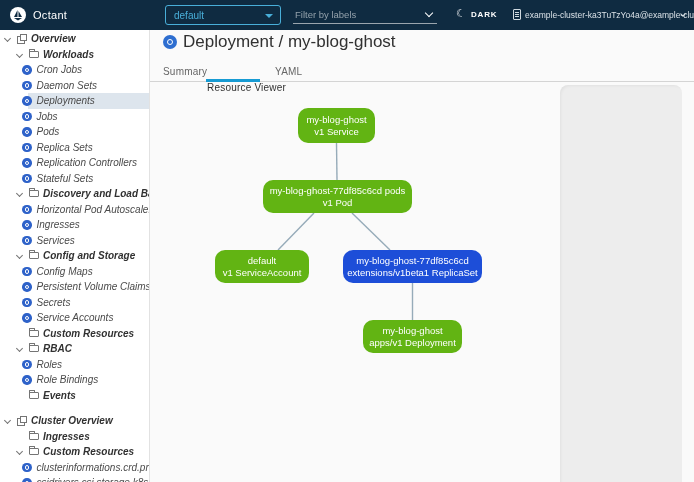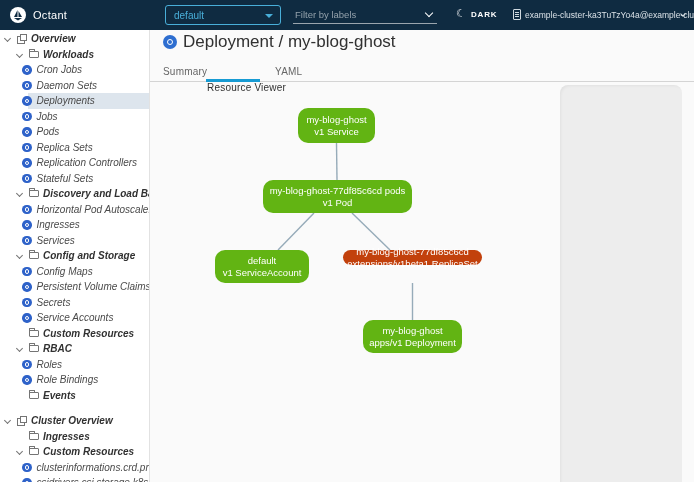--- a/index.html
+++ b/index.html
@@ -273,21 +273,21 @@
         <span>v1 Service</span>
       </div>
       <div class="gnode" style="left: 113px; top: 97px; width: 149px; height: 33px; background: rgb(98, 180, 19);">
         <span>my-blog-ghost-77df85c6cd pods</span>
         <span>v1 Pod</span>
       </div>
       <div class="gnode" style="left: 65px; top: 167px; width: 94px; height: 33px; background: rgb(98, 180, 19);">
         <span>default</span>
         <span>v1 ServiceAccount</span>
       </div>
-      <div class="gnode" style="left: 193px; top: 167px; width: 139px; height: 15px; background: #c2410c;">
+      <div class="gnode" style="left: 193px; top: 167px; width: 139px; height: 33px; background: #1d4ed8;">
         <span>my-blog-ghost-77df85c6cd</span>
         <span>extensions/v1beta1 ReplicaSet</span>
       </div>
       <div class="gnode" style="left: 213px; top: 237px; width: 99px; height: 33px; background: rgb(98, 180, 19);">
         <span>my-blog-ghost</span>
         <span>apps/v1 Deployment</span>
       </div>
     </div>
 </div>
 

